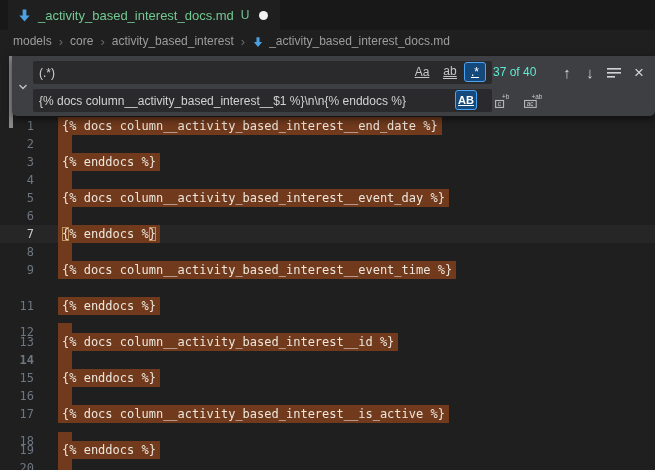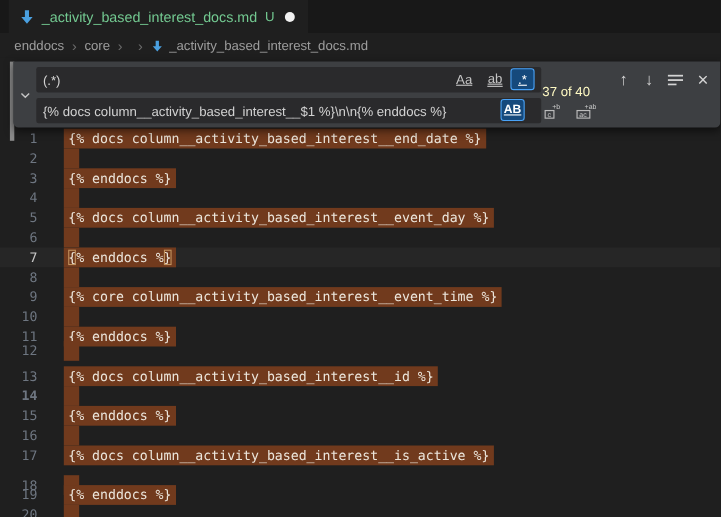--- a/index.html
+++ b/index.html
@@ -48,21 +48,21 @@
   #replace-input{left:21px;top:33px;width:459px;height:23px;padding-right:15px;}
   .opt{position:absolute;height:20px;min-width:22px;box-sizing:border-box;
        display:flex;align-items:center;justify-content:center;
        color:#c5c5c5;border-radius:3px;cursor:pointer;font-size:12px;text-decoration:underline;}
   #opt-case{left:399px;top:6px;}
   #opt-word{left:427px;top:6px;}
   #opt-regex{left:452px;top:6px;}
   #opt-preserve{left:443px;top:34px;font-size:11px;font-weight:bold;}
   .opt.active{background:#15497c;border:1px solid #4aa3f7;color:#fff;}
   .ww-label{border-bottom:1px solid #c5c5c5;line-height:1;padding-bottom:1px;}
-  .results{position:absolute;left:481px;top:16px;height:23px;line-height:23px;color:#fef9c3;}
+  .results{position:absolute;left:481px;top:5px;height:23px;line-height:23px;color:#5eead4;}
   .navbtn{position:absolute;top:5px;width:20px;height:23px;display:flex;align-items:center;
        justify-content:center;color:#d4d4d4;cursor:pointer;border-radius:3px;}
   #btn-prev{left:545px;font-size:15px;}
   #btn-next{left:568px;font-size:15px;}
   #btn-sel{left:592px;}
   #btn-close{left:617px;font-size:17px;font-weight:300;}
   #btn-replace{left:478px;top:33px;width:24px;height:23px;}
   #btn-replace-all{left:507px;top:33px;width:27px;height:23px;}
 </style>
 </head>
@@ -75,24 +75,25 @@
           <path d="M6 1.5 h4 v6.5 h3.5 L8 14.5 L2.5 8 H6 Z" fill="#4aa0e0"></path>
         </svg>
     </span>
     <span class="tab-title">_activity_based_interest_docs.md</span>
     <span class="tab-git">U</span>
     <span class="tab-dot"></span>
   </div>
 </div>
 
 <div class="breadcrumbs">
-  <span class="bc-item">enddocs</span>
+  <span class="bc-item">models</span>
   <span class="bc-sep">›</span>
   <span class="bc-item">core</span>
   <span class="bc-sep">›</span>
+  <span class="bc-item">activity_based_interest</span>
   <span class="bc-sep">›</span>
   <span class="bc-icon">
     <svg width="12" height="12" viewBox="0 0 16 16">
         <path d="M6 1.5 h4 v6.5 h3.5 L8 14.5 L2.5 8 H6 Z" fill="#4aa0e0"></path>
       </svg>
   </span>
   <span class="bc-item">_activity_based_interest_docs.md</span>
 </div>
 
 <div id="code">
@@ -124,31 +125,27 @@
       <div class="cl-band"></div>
       <span class="ln">7</span>
       <span class="match-text"><span class="bk">{</span><span>% enddocs %</span><span class="bk">}</span></span>
     </div>
     <div class="code-row" style="top: 191px;">
       <span class="ln">8</span>
       <div class="empty-match"></div>
     </div>
     <div class="code-row" style="top: 209px;">
       <span class="ln">9</span>
-      <span class="match-text">{% core column__activity_based_interest__event_time %}</span>
-    </div>
-    <div class="code-row" style="top: 227px;">
-      <span class="ln">10</span>
-      <div class="empty-match"></div>
+      <span class="match-text">{% docs column__activity_based_interest__event_time %}</span>
     </div>
     <div class="code-row" style="top: 245px;">
       <span class="ln">11</span>
       <span class="match-text">{% enddocs %}</span>
     </div>
-    <div class="code-row" style="top: 258px;">
+    <div class="code-row" style="top: 271px;">
       <span class="ln">12</span>
       <div class="empty-match"></div>
     </div>
     <div class="code-row" style="top: 281px;">
       <span class="ln">13</span>
       <span class="match-text">{% docs column__activity_based_interest__id %}</span>
     </div>
     <div class="code-row" style="top: 299px; font-weight: bold;">
       <span class="ln">14</span>
       <div class="empty-match"></div>

